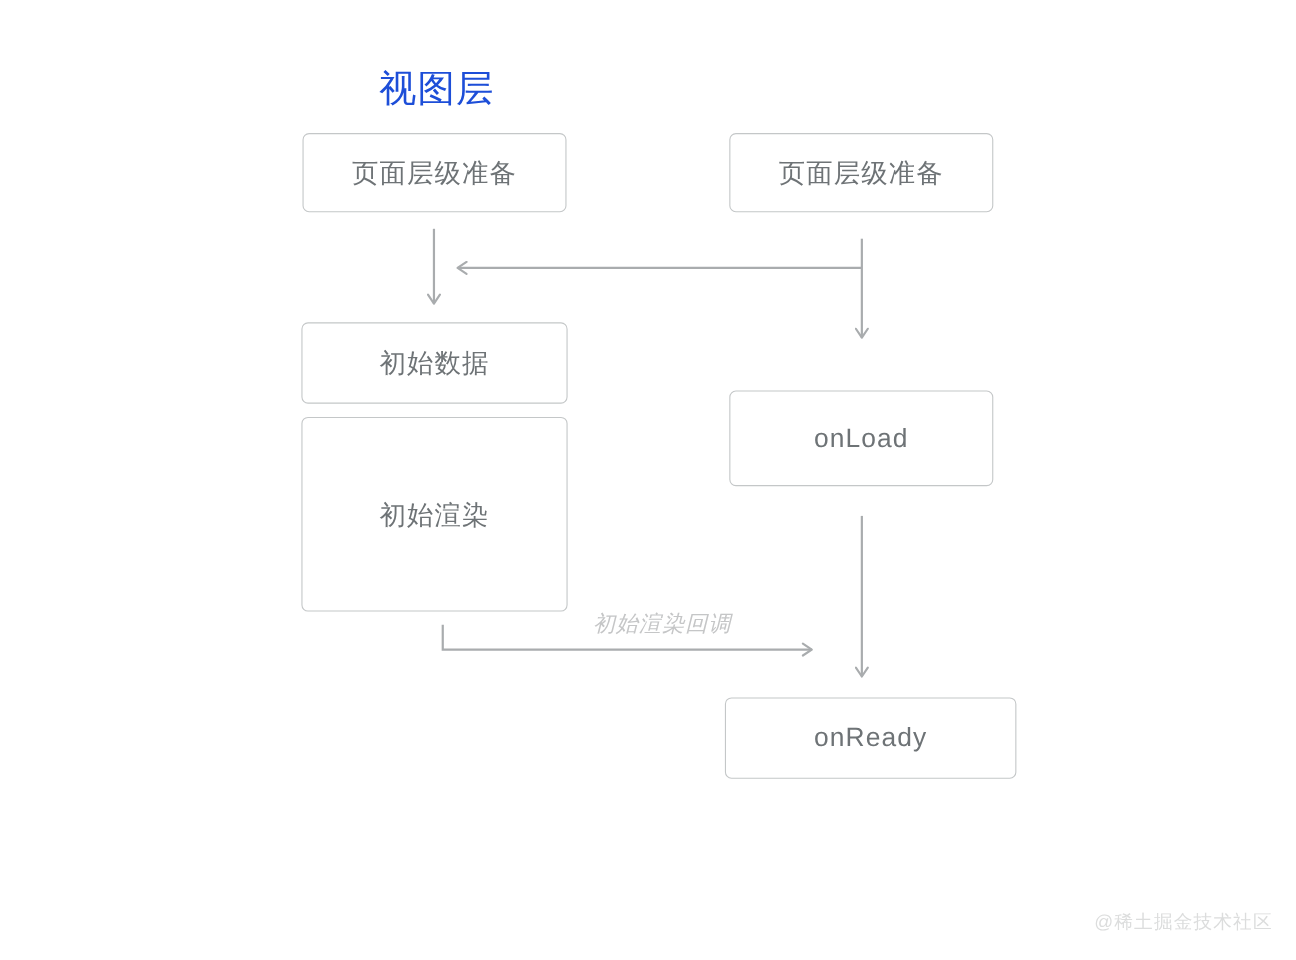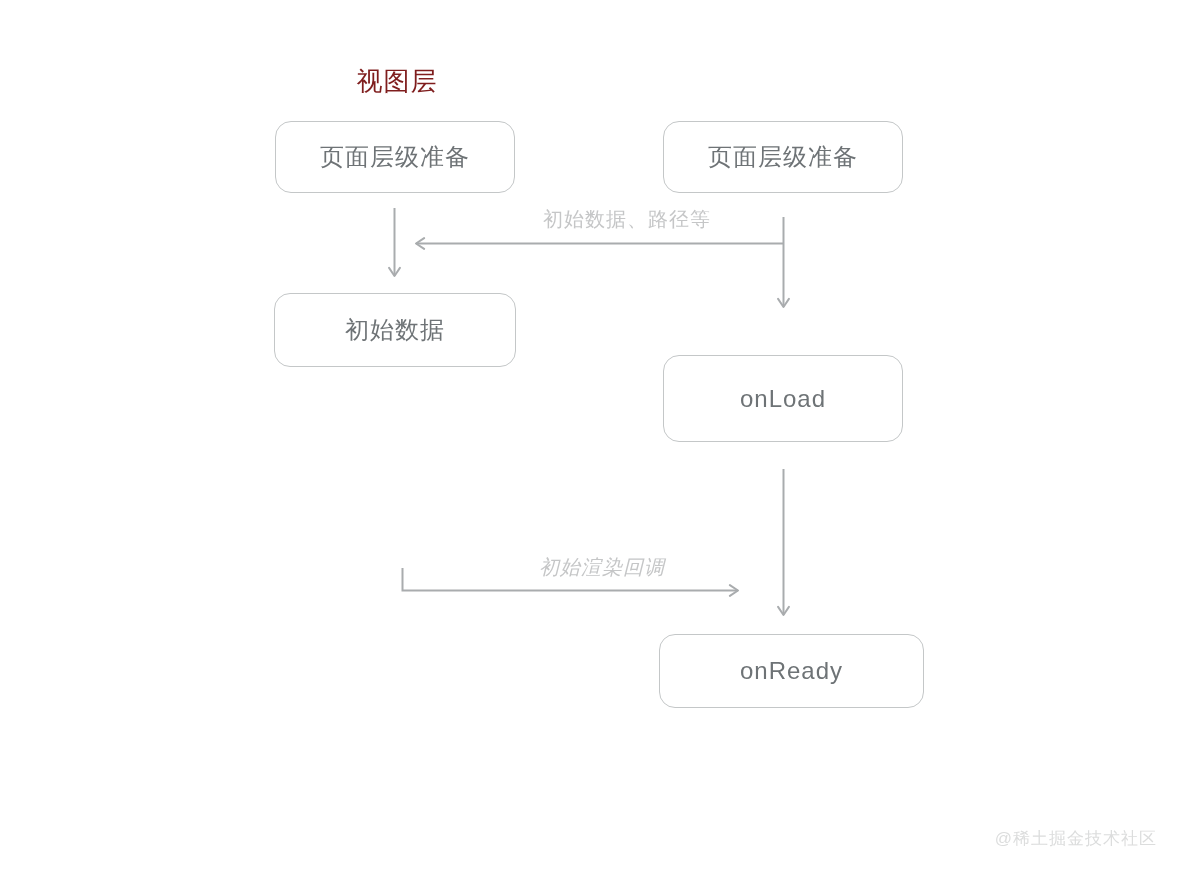--- a/index.html
+++ b/index.html
@@ -23,33 +23,33 @@
     height: 873px;
     pointer-events: none;
   }
   .col-header {
     position: absolute;
     width: 200px;
     height: 30px;
     display: flex;
     align-items: center;
     justify-content: center;
-    font-size: 26px;
-    color: #7f1d1d;
+    font-size: 34px;
+    color: #1d4ed8;
     letter-spacing: 1px;
     text-align: center;
   }
   .header-view  { left: 297px; top: 66px; }
   .header-logic { left: 684px; top: 66px; }
   .node {
     position: absolute;
     box-sizing: border-box;
     background: #ffffff;
     border: 1px solid #c4c7c8;
-    border-radius: 16px;
+    border-radius: 6px;
     display: flex;
     align-items: center;
     justify-content: center;
     font-size: 24px;
     color: #6e7376;
     letter-spacing: 1px;
   }
   .node-prepare { left: 275px; top: 121px; width: 240px; height: 72px; }
   .node-create  { left: 663px; top: 121px; width: 240px; height: 72px; }
   .node-receive { left: 274px; top: 293px; width: 242px; height: 74px; }
@@ -96,21 +96,21 @@
       <path d="M402.5 568 L402.5 590.5 L738 590.5" marker-end="url(#chev)"></path>
       <path d="M783.5 469 L783.5 615" marker-end="url(#chev)"></path>
     </g>
   </svg>
 
   <div class="col-header header-view">视图层</div>
 
   <div class="node node-prepare">页面层级准备</div>
   <div class="node node-create">页面层级准备</div>
   <div class="node node-receive">初始数据</div>
+  <div class="node node-render">初始渲染</div>
   <div class="node node-onload">onLoad</div>
   <div class="node node-onready">onReady</div>
 
-  <div class="edge-label label-init-data">初始数据、路径等</div>
   <div class="edge-label label-render-callback">初始渲染回调</div>
 
   <div class="watermark">@稀土掘金技术社区</div>
 
 </div>
 
 </body></html>

